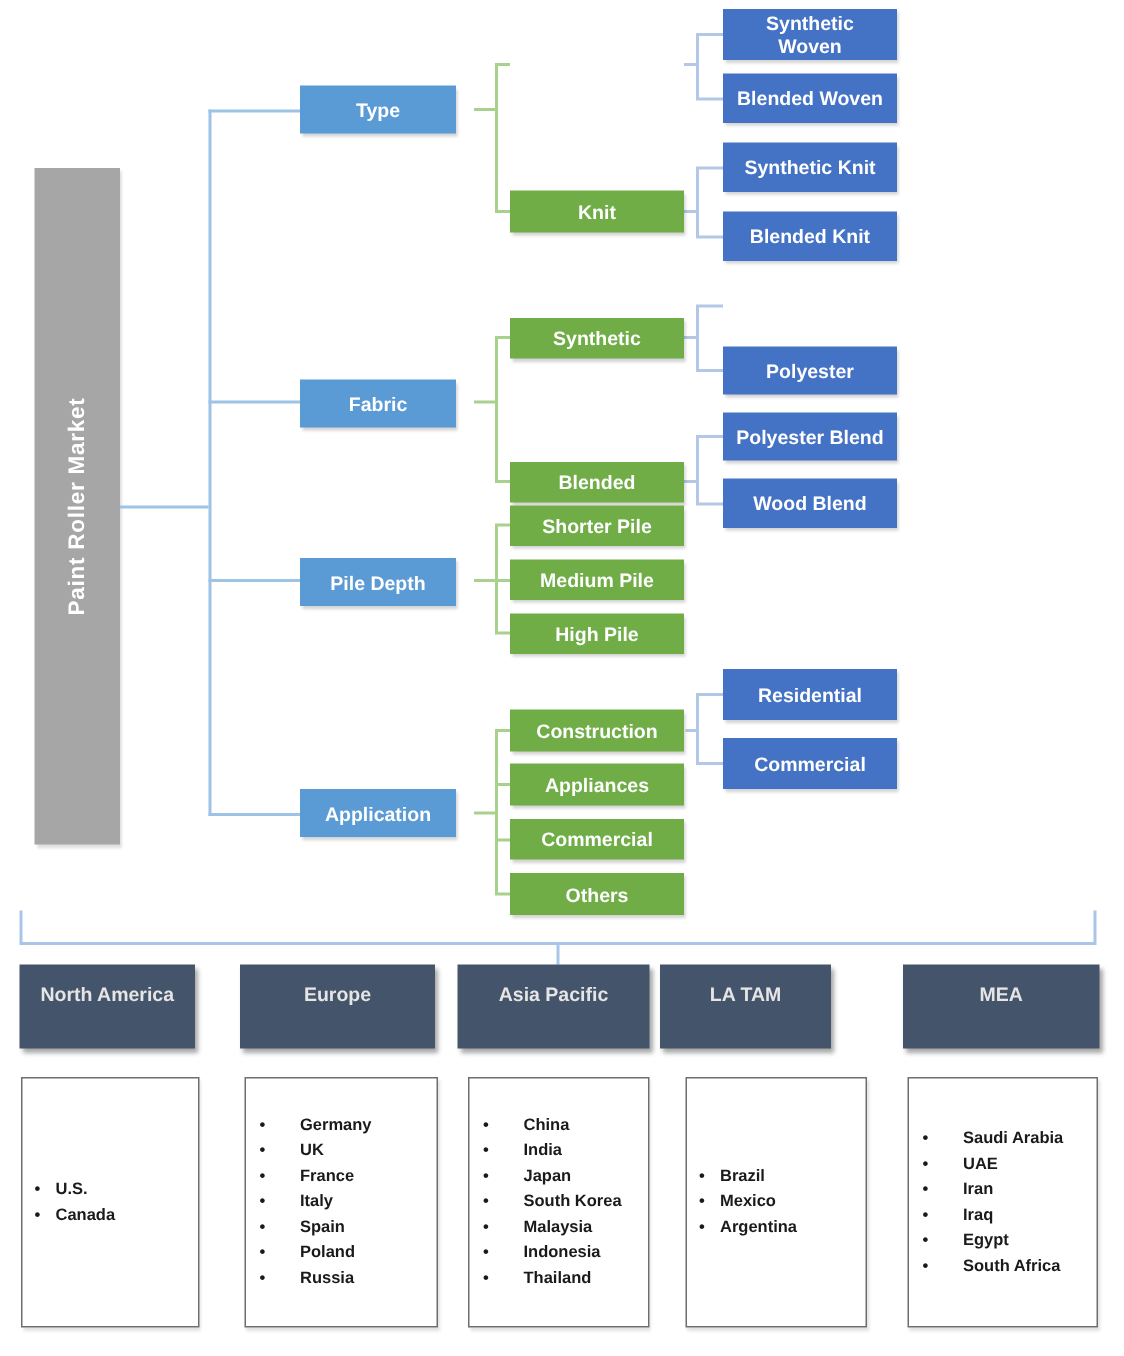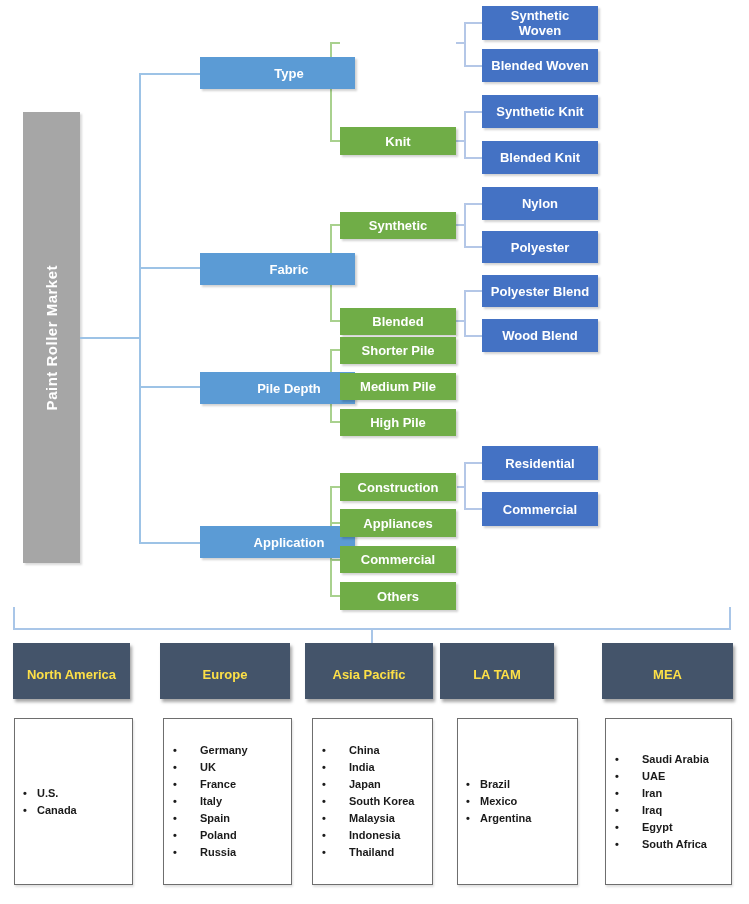--- a/index.html
+++ b/index.html
@@ -8,35 +8,35 @@
   
   .ln{position:absolute;}
   .ln.blue{background:#9DC3E6;}
   .ln.green{background:#A9D18E;}
   .ln.peri{background:#B4C7E7;}
   .ln.lblue{background:#A9C6E8;}
   
   .node{position:absolute;display:flex;align-items:center;justify-content:center;
         color:#fff;font-weight:bold;font-size:13px;text-align:center;
         box-shadow:1.5px 2px 2px rgba(0,0,0,0.18);white-space:nowrap;}
-  .cat{left:200px;width:132px;height:32px;background:#5B9BD5;padding-left:23px;}
+  .cat{left:200px;width:104px;height:32px;background:#5B9BD5;}
   .mid{left:340px;width:116px;background:#70AD47;}
   .leaf{left:482px;width:116px;background:#4472C4;}
   .node--wrap{white-space:normal;}
   .node--wrap .lbl{display:inline-block;max-width:76px;line-height:15px;}
   
   .root{position:absolute;left:23px;top:112px;width:57px;height:451px;background:#A6A6A6;
         display:flex;align-items:center;justify-content:center;
         box-shadow:1.5px 2px 2px rgba(0,0,0,0.15);}
   .root .vtext{writing-mode:vertical-rl;transform:rotate(180deg);
         color:#fff;font-weight:bold;font-size:15px;letter-spacing:0.5px;white-space:nowrap;}
   
-  .hdr{position:absolute;top:643px;height:56px;background:#44546A;color:#fde047;
+  .hdr{position:absolute;top:643px;height:56px;background:#44546A;color:#e5e5e5;
        font-weight:bold;font-size:13px;text-align:center;
-       box-shadow:2px 3px 3px rgba(0,0,0,0.35);box-sizing:border-box;padding-top:24px;}
+       box-shadow:2px 3px 3px rgba(0,0,0,0.35);box-sizing:border-box;padding-top:12px;}
   
   .listbox{position:absolute;top:718px;height:167px;background:#fff;border:1px solid #6e6e6e;
        box-shadow:1px 2px 2px rgba(0,0,0,0.12);box-sizing:border-box;
        display:flex;flex-direction:column;justify-content:center;}
   .li{display:flex;align-items:baseline;font-size:11px;font-weight:bold;color:#1a1a1a;
       line-height:17px;}
   .li::before{content:"\2022";flex:0 0 auto;}
   .listbox.narrow{padding-left:8px;}
   .listbox.narrow .li::before{width:14px;text-align:left;}
   .listbox.wide{padding-left:9px;}
@@ -153,23 +153,20 @@
     </div>
   <div class="node leaf" style="top:49px;height:33px">
       <span class="lbl">Blended Woven</span>
     </div>
   <div class="node leaf" style="top:95px;height:33px">
       <span class="lbl">Synthetic Knit</span>
     </div>
   <div class="node leaf" style="top:141px;height:33px">
       <span class="lbl">Blended Knit</span>
     </div>
-  <div class="node leaf" style="top:187px;height:33px">
-      <span class="lbl">Nylon</span>
-    </div>
   <div class="node leaf" style="top:231px;height:32px">
       <span class="lbl">Polyester</span>
     </div>
   <div class="node leaf" style="top:275px;height:32px">
       <span class="lbl">Polyester Blend</span>
     </div>
   <div class="node leaf" style="top:319px;height:33px">
       <span class="lbl">Wood Blend</span>
     </div>
   <div class="node leaf" style="top:446px;height:34px">

